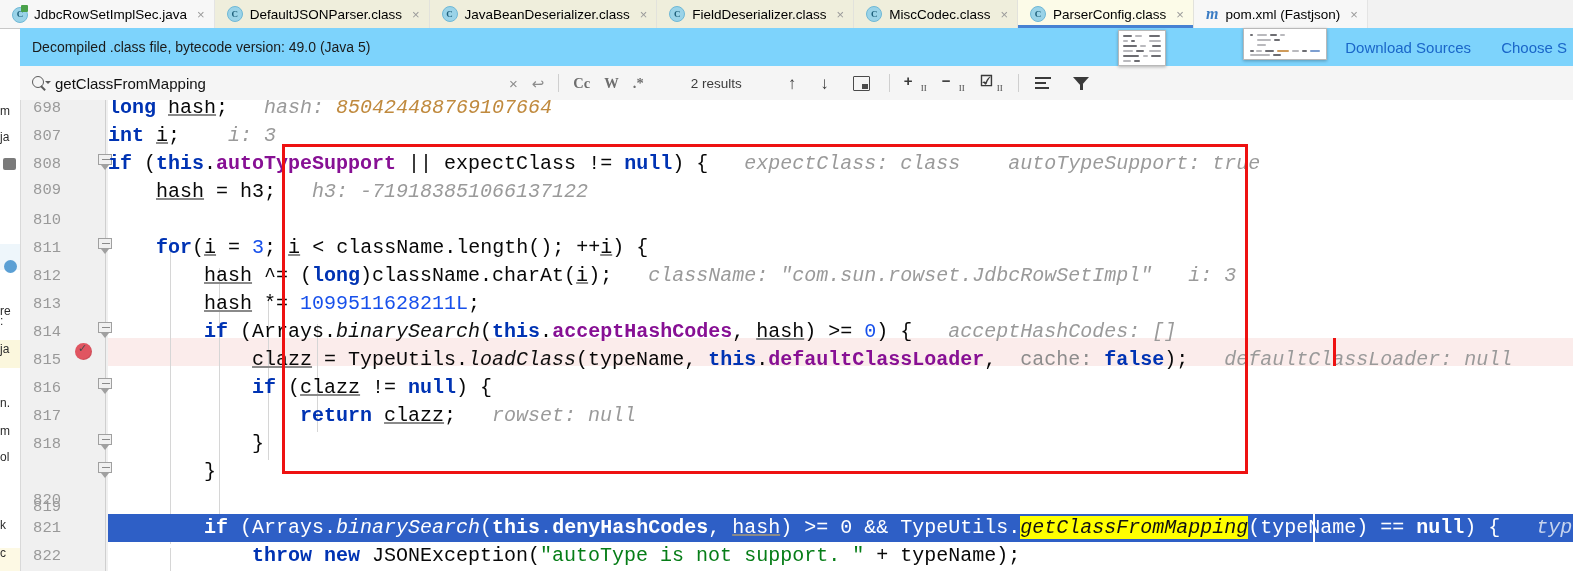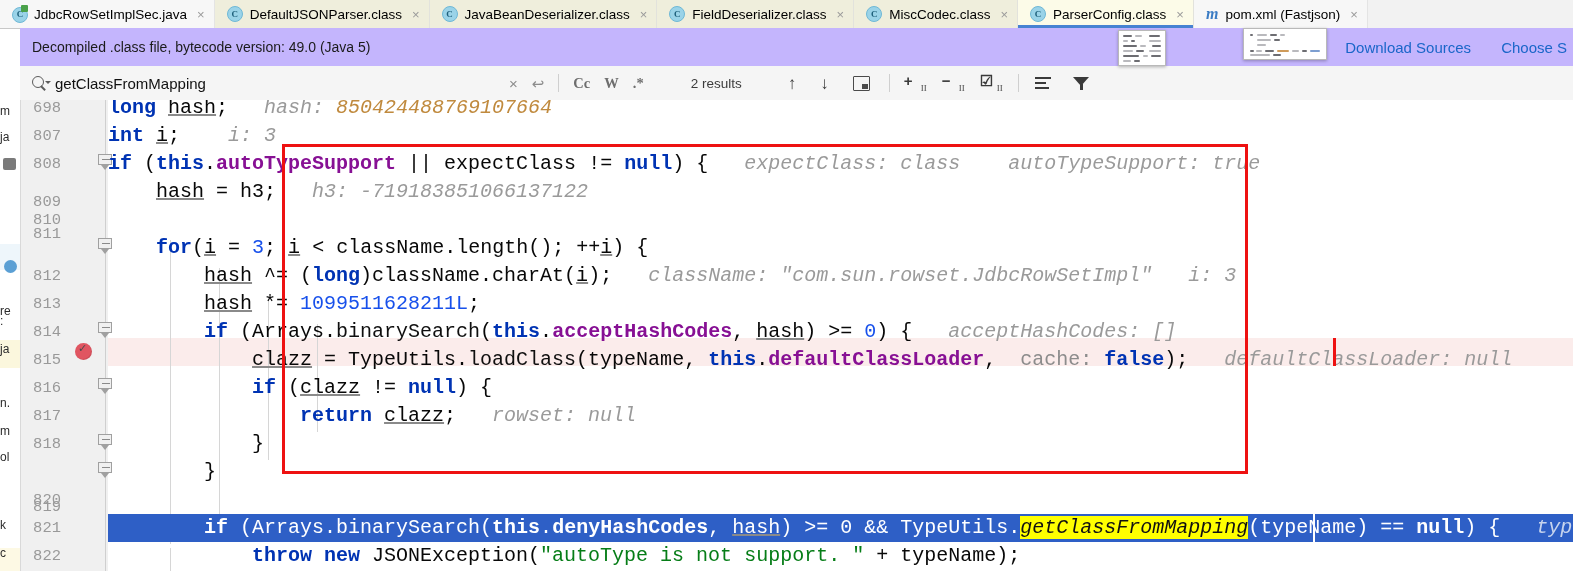--- a/index.html
+++ b/index.html
@@ -70,21 +70,21 @@
     background:#4aa14a;border-radius:1px;
   }
   .ic-maven{
     font-family:"Liberation Serif",serif;font-style:italic;font-weight:bold;
     color:#3b7cc4;font-size:16px;line-height:14px;
   }
 
   
   .notifbar{
     position:absolute;left:20px;top:28px;width:1553px;height:38px;
-    background:#c4b5fd;border-bottom:1px solid #d9d4b4;
+    background:#7dd3fc;border-bottom:1px solid #d9d4b4;
     display:flex;align-items:center;
     font-size:14px;color:#1b1b1b;
   }
   .notifbar .msg{padding-left:12px;}
   .notifbar .spacer{flex:1;}
   .notif-link{
     color:#1a66c9;font-size:15px;white-space:nowrap;margin-right:30px;
   }
   .notif-link.last{margin-right:0;padding-right:6px;}
 
@@ -231,21 +231,21 @@
 
   
   .iguide{position:absolute;width:1px;background:#d6d6d6;}
 
   
   .kw{color:#0033b3;font-weight:bold;}
   .fld{color:#871094;font-weight:bold;}
   .id{color:#080808;}
   .num{color:#1750eb;}
   .str{color:#067d17;}
-  .meth{color:#0f0f0f;text-align:right;}
+  .meth{color:#0f0f0f;font-style:italic;text-align:right;}
   .hint{color:#9a9a9a;font-style:italic;}
   .hintb{color:#0033b3;font-style:normal;font-weight:bold;}
   .hintp{color:#8c8c8c;font-style:normal;}
   .und{text-decoration:underline;text-decoration-color:#8a8a8a;}
 
   
   .redbox{
     position:absolute;border:3px solid #ee1111;box-sizing:border-box;
     pointer-events:none;z-index:20;
   }
@@ -397,23 +397,23 @@
     </span>
     <span class="funnel"></span>
   </div>
 
   <div class="editor">
 
     <div class="gutter">
       <div class="gline" style="top:-6px;">698</div>
       <div class="gline" style="top:22px;">807</div>
       <div class="gline" style="top:50px;">808</div>
-      <div class="gline" style="top:88px;">809</div>
+      <div class="gline" style="top:76px;">809</div>
       <div class="gline" style="top:106px;">810</div>
-      <div class="gline" style="top:120px;">811</div>
+      <div class="gline" style="top:134px;">811</div>
       <div class="gline" style="top:162px;">812</div>
       <div class="gline" style="top:190px;">813</div>
       <div class="gline" style="top:218px;">814</div>
       <div class="gline" style="top:246px;">815</div>
       <div class="gline" style="top:274px;">816</div>
       <div class="gline" style="top:302px;">817</div>
       <div class="gline" style="top:330px;">818</div>
       <div class="gline" style="top:358px;margin-top:35px;">819</div>
       <div class="gline" style="top:386px;">820</div>
       <div class="gline" style="top:414px;">821</div>

